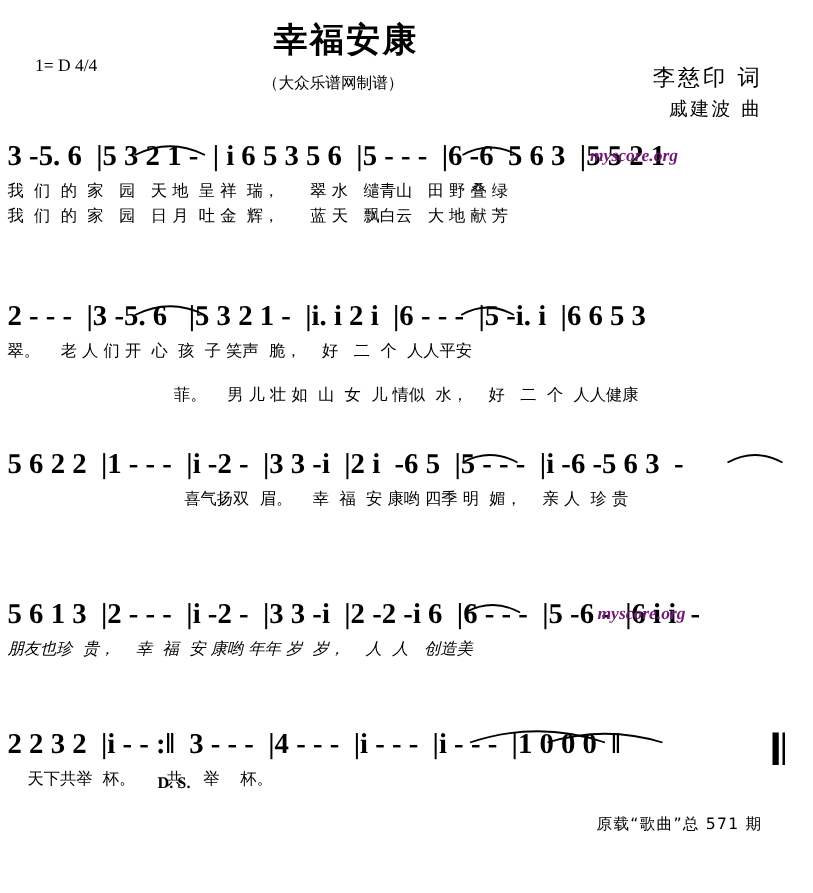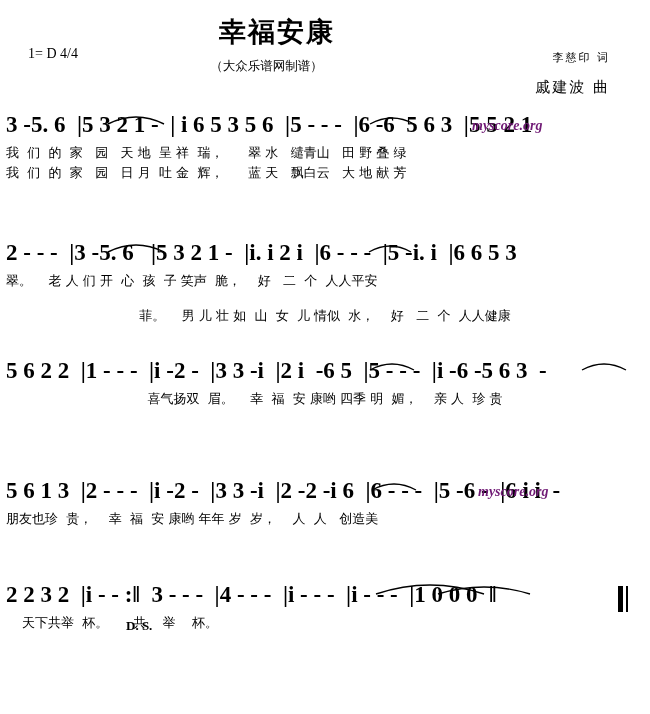--- a/index.html
+++ b/index.html
@@ -44,21 +44,21 @@
     top: 58px;
     left: 0;
     width: 533px;
     text-align: center;
     font-size: 12.5px;
   }
   .credit-lyric {
     position: absolute;
     top: 50px;
     right: 40px;
-    font-size: 11px;
+    font-size: 18px;
     letter-spacing: 2px;
   }
   .credit-music {
     position: absolute;
     top: 78px;
     right: 40px;
     font-size: 15px;
     letter-spacing: 2px;
   }
   .source {
@@ -143,30 +143,31 @@
     <div class="lyricline" style="top:67px;text-align:center;">菲。    男 儿 壮 如  山  女  儿 情似  水，    好   二  个  人人健康</div>
   </div>
 
   <div class="system" style="top:358px;">
     <div class="notes">5 6 2 2  |1 - - -  |i -2 -  |3 3 -i  |2 i  -6 5  |5 - - -  |i -6 -5 6 3  -</div>
     <div class="lyricline" style="top:32px;text-align:center;">喜气扬双  眉。    幸  福  安 康哟 四季 明  媚，    亲 人  珍 贵</div>
   </div>
 
   <div class="system" style="top:478px;">
     <div class="notes">5 6 1 3  |2 - - -  |i -2 -  |3 3 -i  |2 -2 -i 6  |6 - - -  |5 -6 -  |6 i i  -</div>
-    <div class="lyricline" style="top:32px;">朋友也珍  贵，    幸  福  安 康哟 年年 岁  岁，    人  人   创造美</div>
+    <div class="lyricline" style="top:32px;font-style:italic;">朋友也珍  贵，    幸  福  安 康哟 年年 岁  岁，    人  人   创造美</div>
   </div>
   <div class="watermark" style="top:484px; left:478px;">myscore.org</div>
 
   <div class="system" style="top:582px;">
     <div class="notes">2 2 3 2  |i - - :‖  3 - - -  |4 - - -  |i - - -  |i - - -  |1 0 0 0  ‖</div>
     <div class="lyricline" style="top:32px;margin-left:16px;">天下共举  杯。      共    举    杯。</div>
   </div>
   <div class="dsal" style="top:618px; left:126px;">D. S.</div>
 
+  <div class="source">原载“歌曲”总 571 期</div>
 
   <svg class="overlay" viewBox="0 0 650 714">
     <g fill="none" stroke="#000" stroke-width="1.4">
 
       <path d="M108 124 Q136 110 164 124"></path>
       <path d="M370 124 Q392 112 414 124"></path>
 
       <path d="M108 252 Q136 238 164 252"></path>
       <path d="M369 252 Q390 240 411 252"></path>
 

